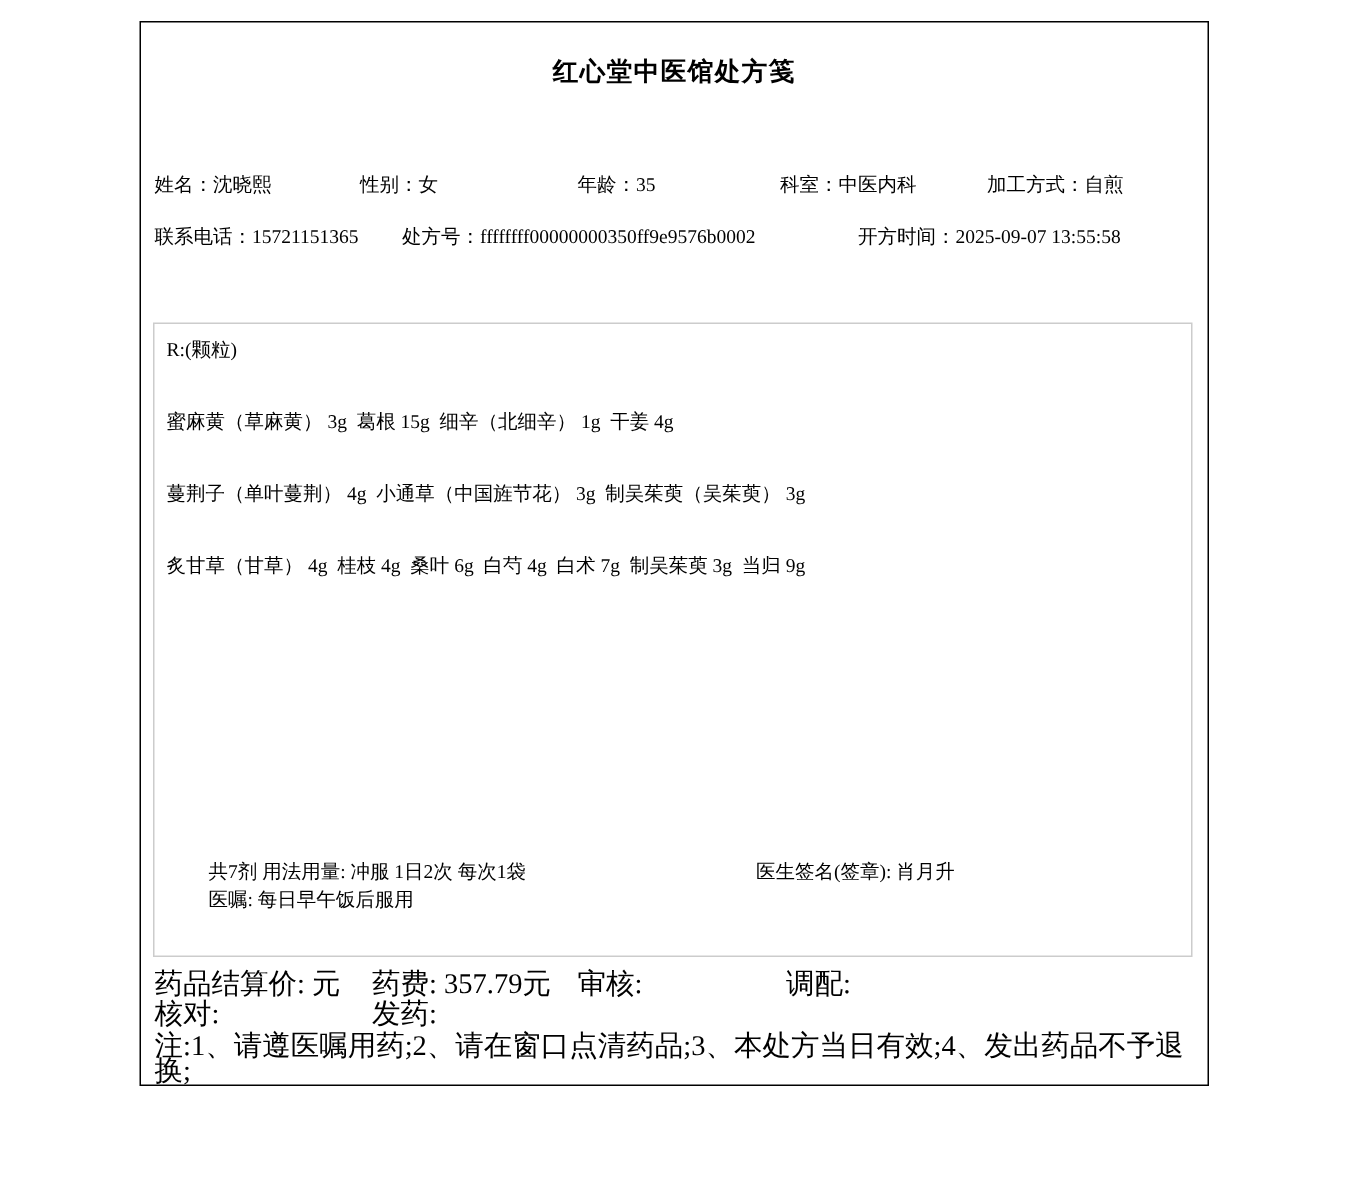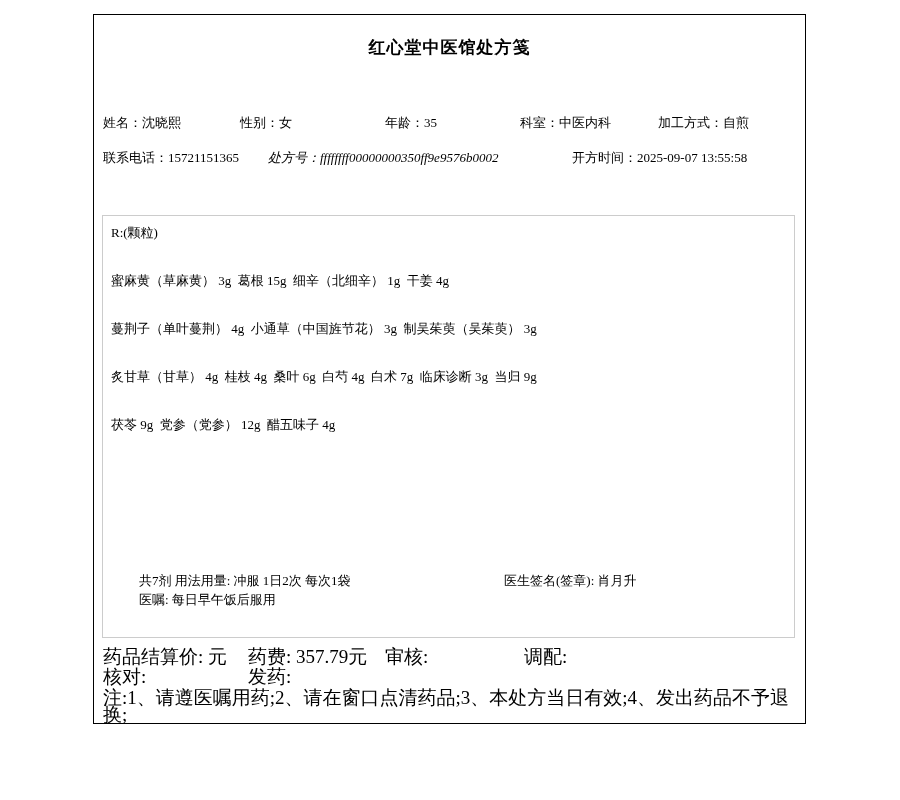--- a/index.html
+++ b/index.html
@@ -44,21 +44,21 @@
     line-height: 16px;
   }
   
   .f-name   { left: 9px;   top: 100px; }
   .f-gender { left: 146px; top: 100px; }
   .f-age    { left: 291px; top: 100px; }
   .f-dept   { left: 426px; top: 100px; }
   .f-proc   { left: 564px; top: 100px; }
   
   .f-phone  { left: 9px;   top: 135px; }
-  .f-rxno   { left: 174px; top: 135px; font-style: italic; }
+  .f-rxno   { left: 174px; top: 135px; }
   .f-time   { left: 478px; top: 135px; }
 
   .rx-table {
     position: absolute;
     left: 8px;
     top: 200px;
     width: 691px;
     height: 421px;
     border: 1px solid #cccccc;
     display: flex;
@@ -130,22 +130,21 @@
 
     <div class="field f-phone">联系电话：15721151365</div>
     <div class="field f-rxno">处方号：ffffffff00000000350ff9e9576b0002</div>
     <div class="field f-time">开方时间：2025-09-07 13:55:58</div>
 
     <div class="rx-table">
       <div class="rx-cell">
         <div class="rx-line">R:(颗粒)</div>
         <div class="rx-line">蜜麻黄（草麻黄） 3g  葛根 15g  细辛（北细辛） 1g  干姜 4g</div>
         <div class="rx-line">蔓荆子（单叶蔓荆） 4g  小通草（中国旌节花） 3g  制吴茱萸（吴茱萸） 3g</div>
-        <div class="rx-line">炙甘草（甘草） 4g  桂枝 4g  桑叶 6g  白芍 4g  白术 7g  临床诊断 3g  当归 9g</div>
-        <div class="rx-line">茯苓 9g  党参（党参） 12g  醋五味子 4g</div>
+        <div class="rx-line">炙甘草（甘草） 4g  桂枝 4g  桑叶 6g  白芍 4g  白术 7g  制吴茱萸 3g  当归 9g</div>
         <div class="rx-bottom">
           <div class="rx-usage-row">
             <span class="rx-usage">共7剂 用法用量: 冲服 1日2次 每次1袋</span>
             <span class="rx-signature">医生签名(签章): 肖月升</span>
           </div>
           <div class="rx-advice">医嘱: 每日早午饭后服用</div>
         </div>
       </div>
     </div>
 

